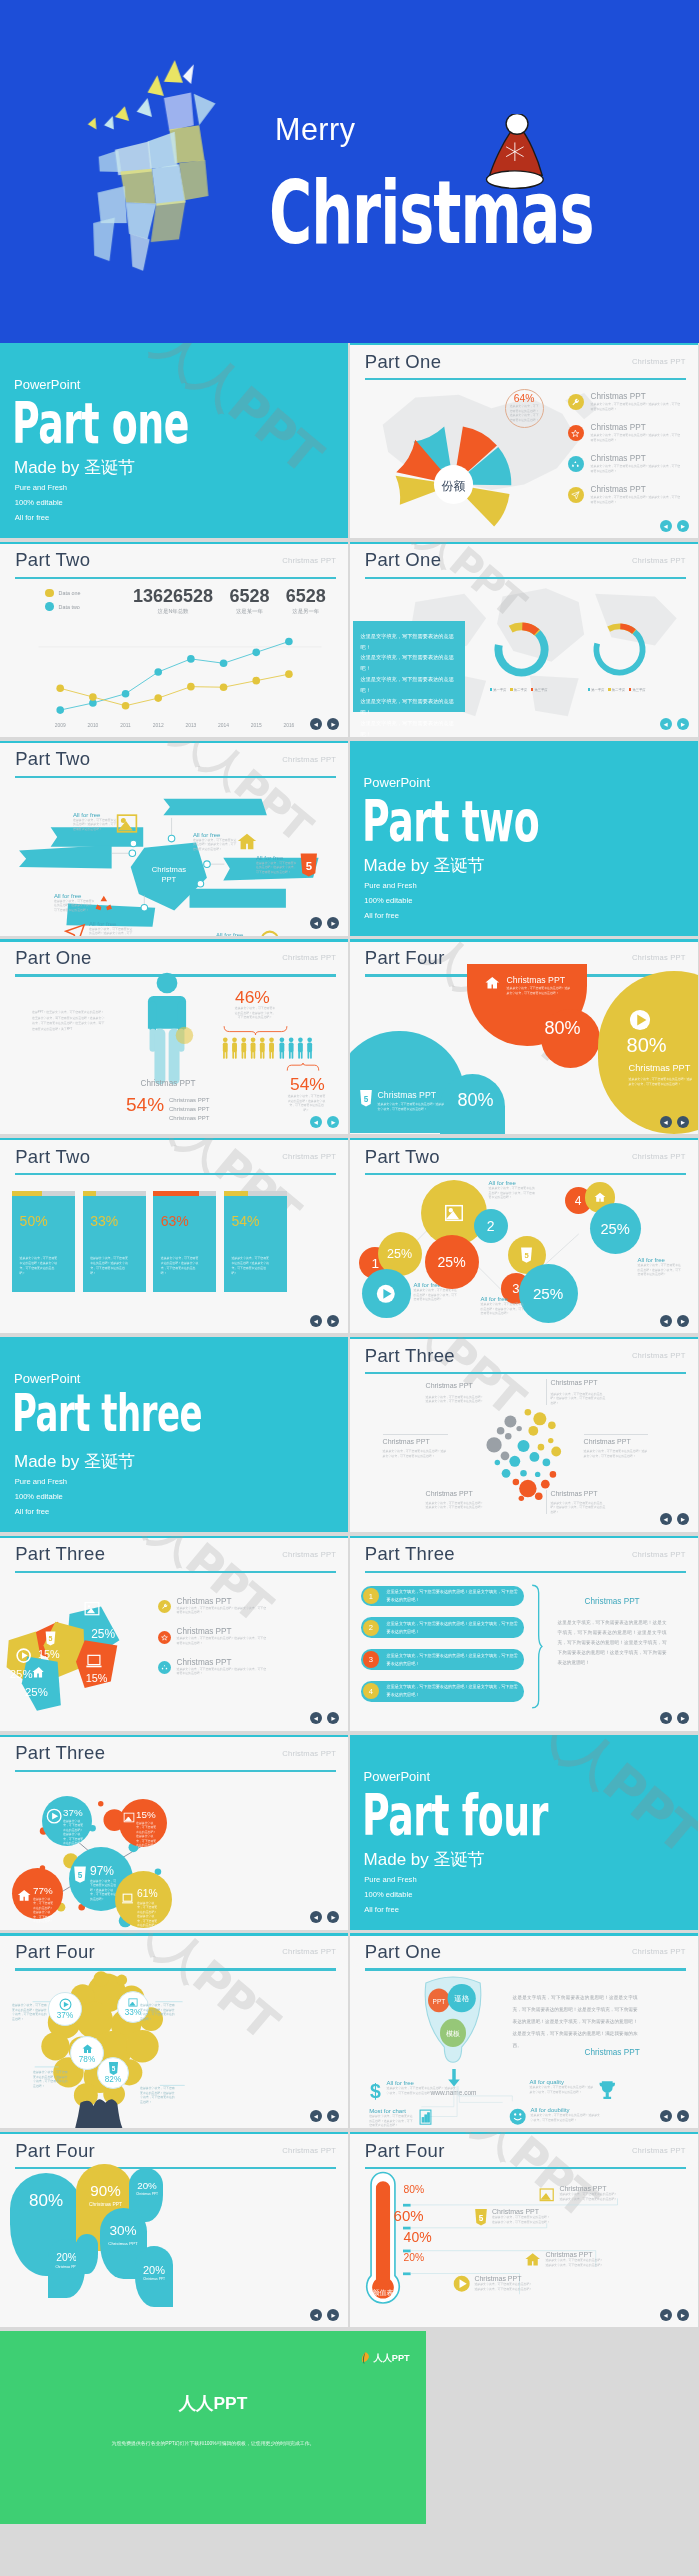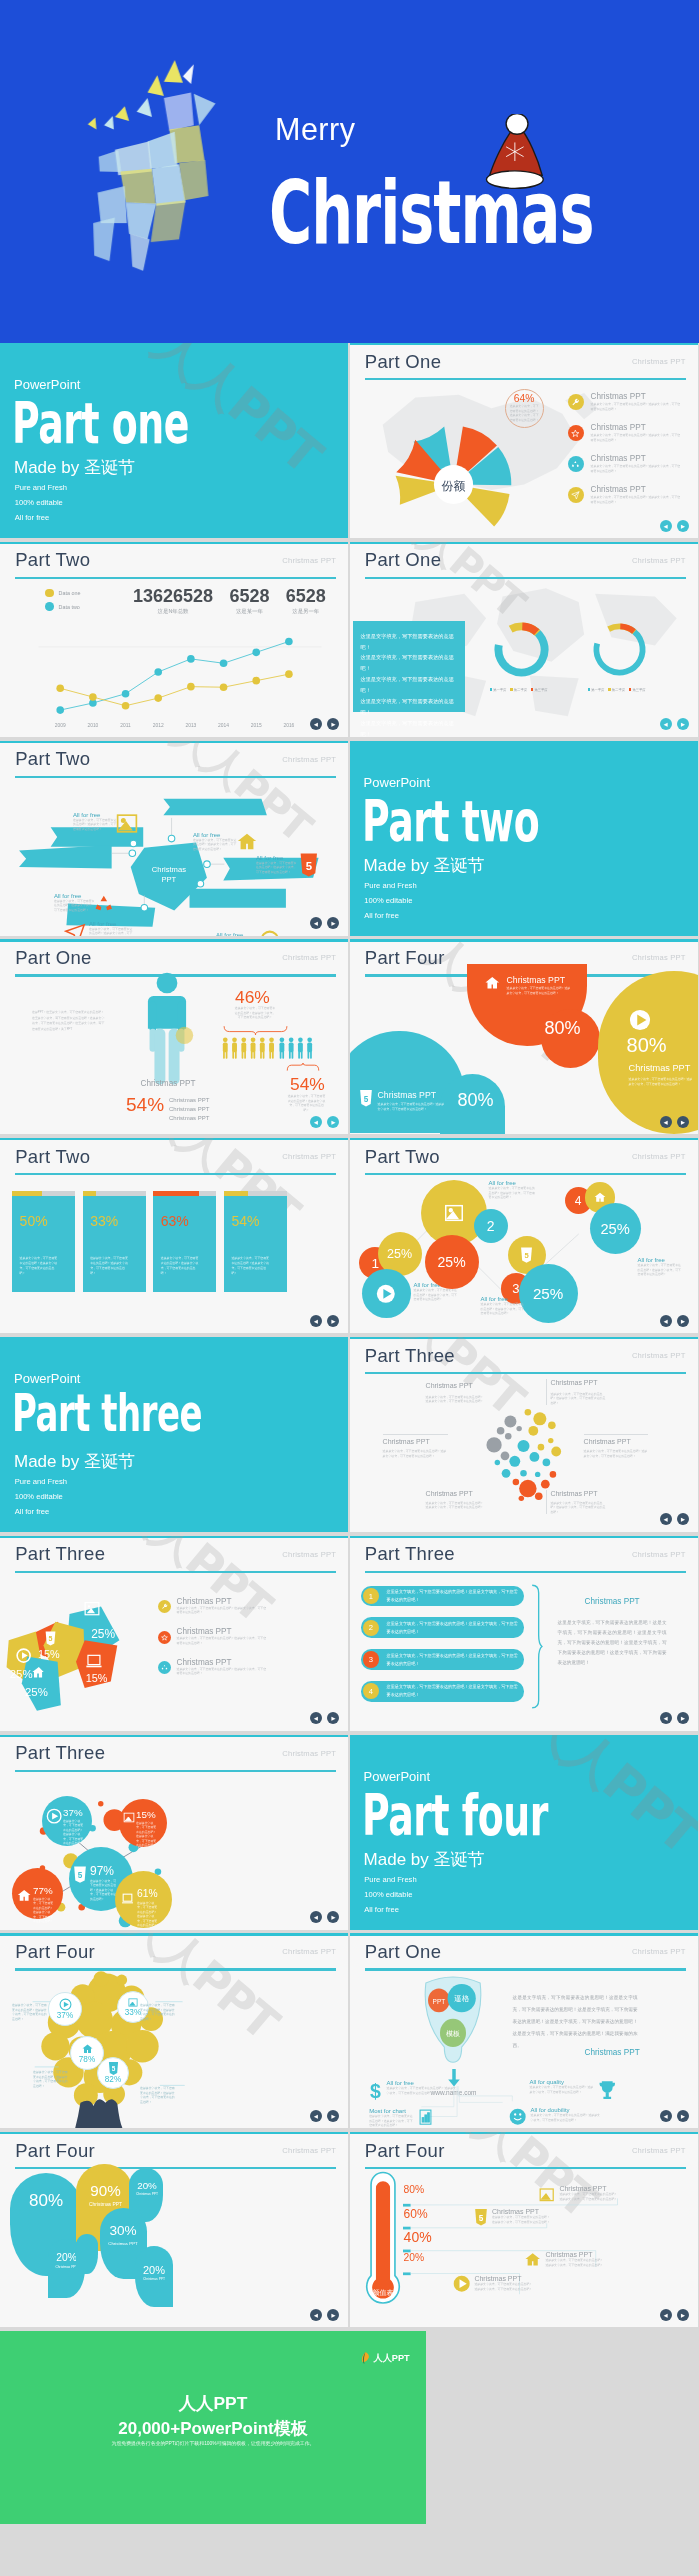--- a/index.html
+++ b/index.html
@@ -1179,21 +1179,21 @@
           <div class="title">Part Four</div>
         <div class="brand">Christmas PPT</div>
         </div>
       <div class="rule"></div>
       <svg viewBox="0 0 70 270" style="position:absolute;left:14px;top:37px;width:38px;height:147px">
         <path d="M35 6 a22 22 0 0 1 22 22 v168 a30 30 0 1 1 -44 0 v-168 a22 22 0 0 1 22 -22z" fill="#fff" stroke="#3fc1d2" stroke-width="3"></path>
         <path d="M35 22 a13 13 0 0 1 13 13 v168 a20 20 0 1 1 -26 0 v-168 a13 13 0 0 1 13 -13z" fill="#f15a24"></path>
         <text x="35" y="232" text-anchor="middle" fill="#fff" font-size="13" font-family="DejaVu Sans">颜值表</text>
       </svg>
       <div style="position:absolute;left:54px;top:52px;color:#f15a24;font-size:10.3px">80%</div>
-      <div style="position:absolute;left:54px;top:75px;color:#f15a24;font-size:12px">60%</div>
+      <div style="position:absolute;left:44px;top:75px;color:#f15a24;font-size:15px">60%</div>
       <div style="position:absolute;left:54px;top:97px;color:#f15a24;font-size:14px">40%</div>
       <div style="position:absolute;left:54px;top:120px;color:#f15a24;font-size:10.3px">20%</div>
       <svg viewBox="0 0 540 270" style="position:absolute;left:53px;top:37px;width:294px;height:147px">
         <g fill="#3fc1d2">
             <rect x="0" y="64" width="14" height="5"></rect>
             <rect x="0" y="106" width="14" height="5"></rect>
             <rect x="0" y="148" width="14" height="5"></rect>
             <rect x="0" y="190" width="14" height="5"></rect>
           </g>
         <g fill="none" stroke="#bfdfe7" stroke-width="1">
@@ -1252,20 +1252,19 @@
   <div class="footer-wrap">
     <div class="footer">
       <div class="logo">
         <svg width="11" height="12" viewBox="0 0 20 22">
           <path d="M10 0 C4 6 2 12 4 18 C8 20 14 16 16 10 C17 6 14 2 10 0z" fill="#f5a623"></path>
           <path d="M10 0 C6 6 4 12 6 20 L8 22 C6 14 8 6 10 0z" fill="#3a7d44"></path>
           </svg>
         <span>人人PPT</span>
       </div>
       <h1>人人PPT</h1>
-      <h2>20,000+PowerPoint模板</h2>
       <p>为您免费提供各行各业的PPT幻灯片下载和100%可编辑的模板，让您用更少的时间完成工作。</p>
     </div>
     <div style="flex:1;background:#d9d9d9"></div>
   </div>
 
 </div>
 
 
 </body></html>

